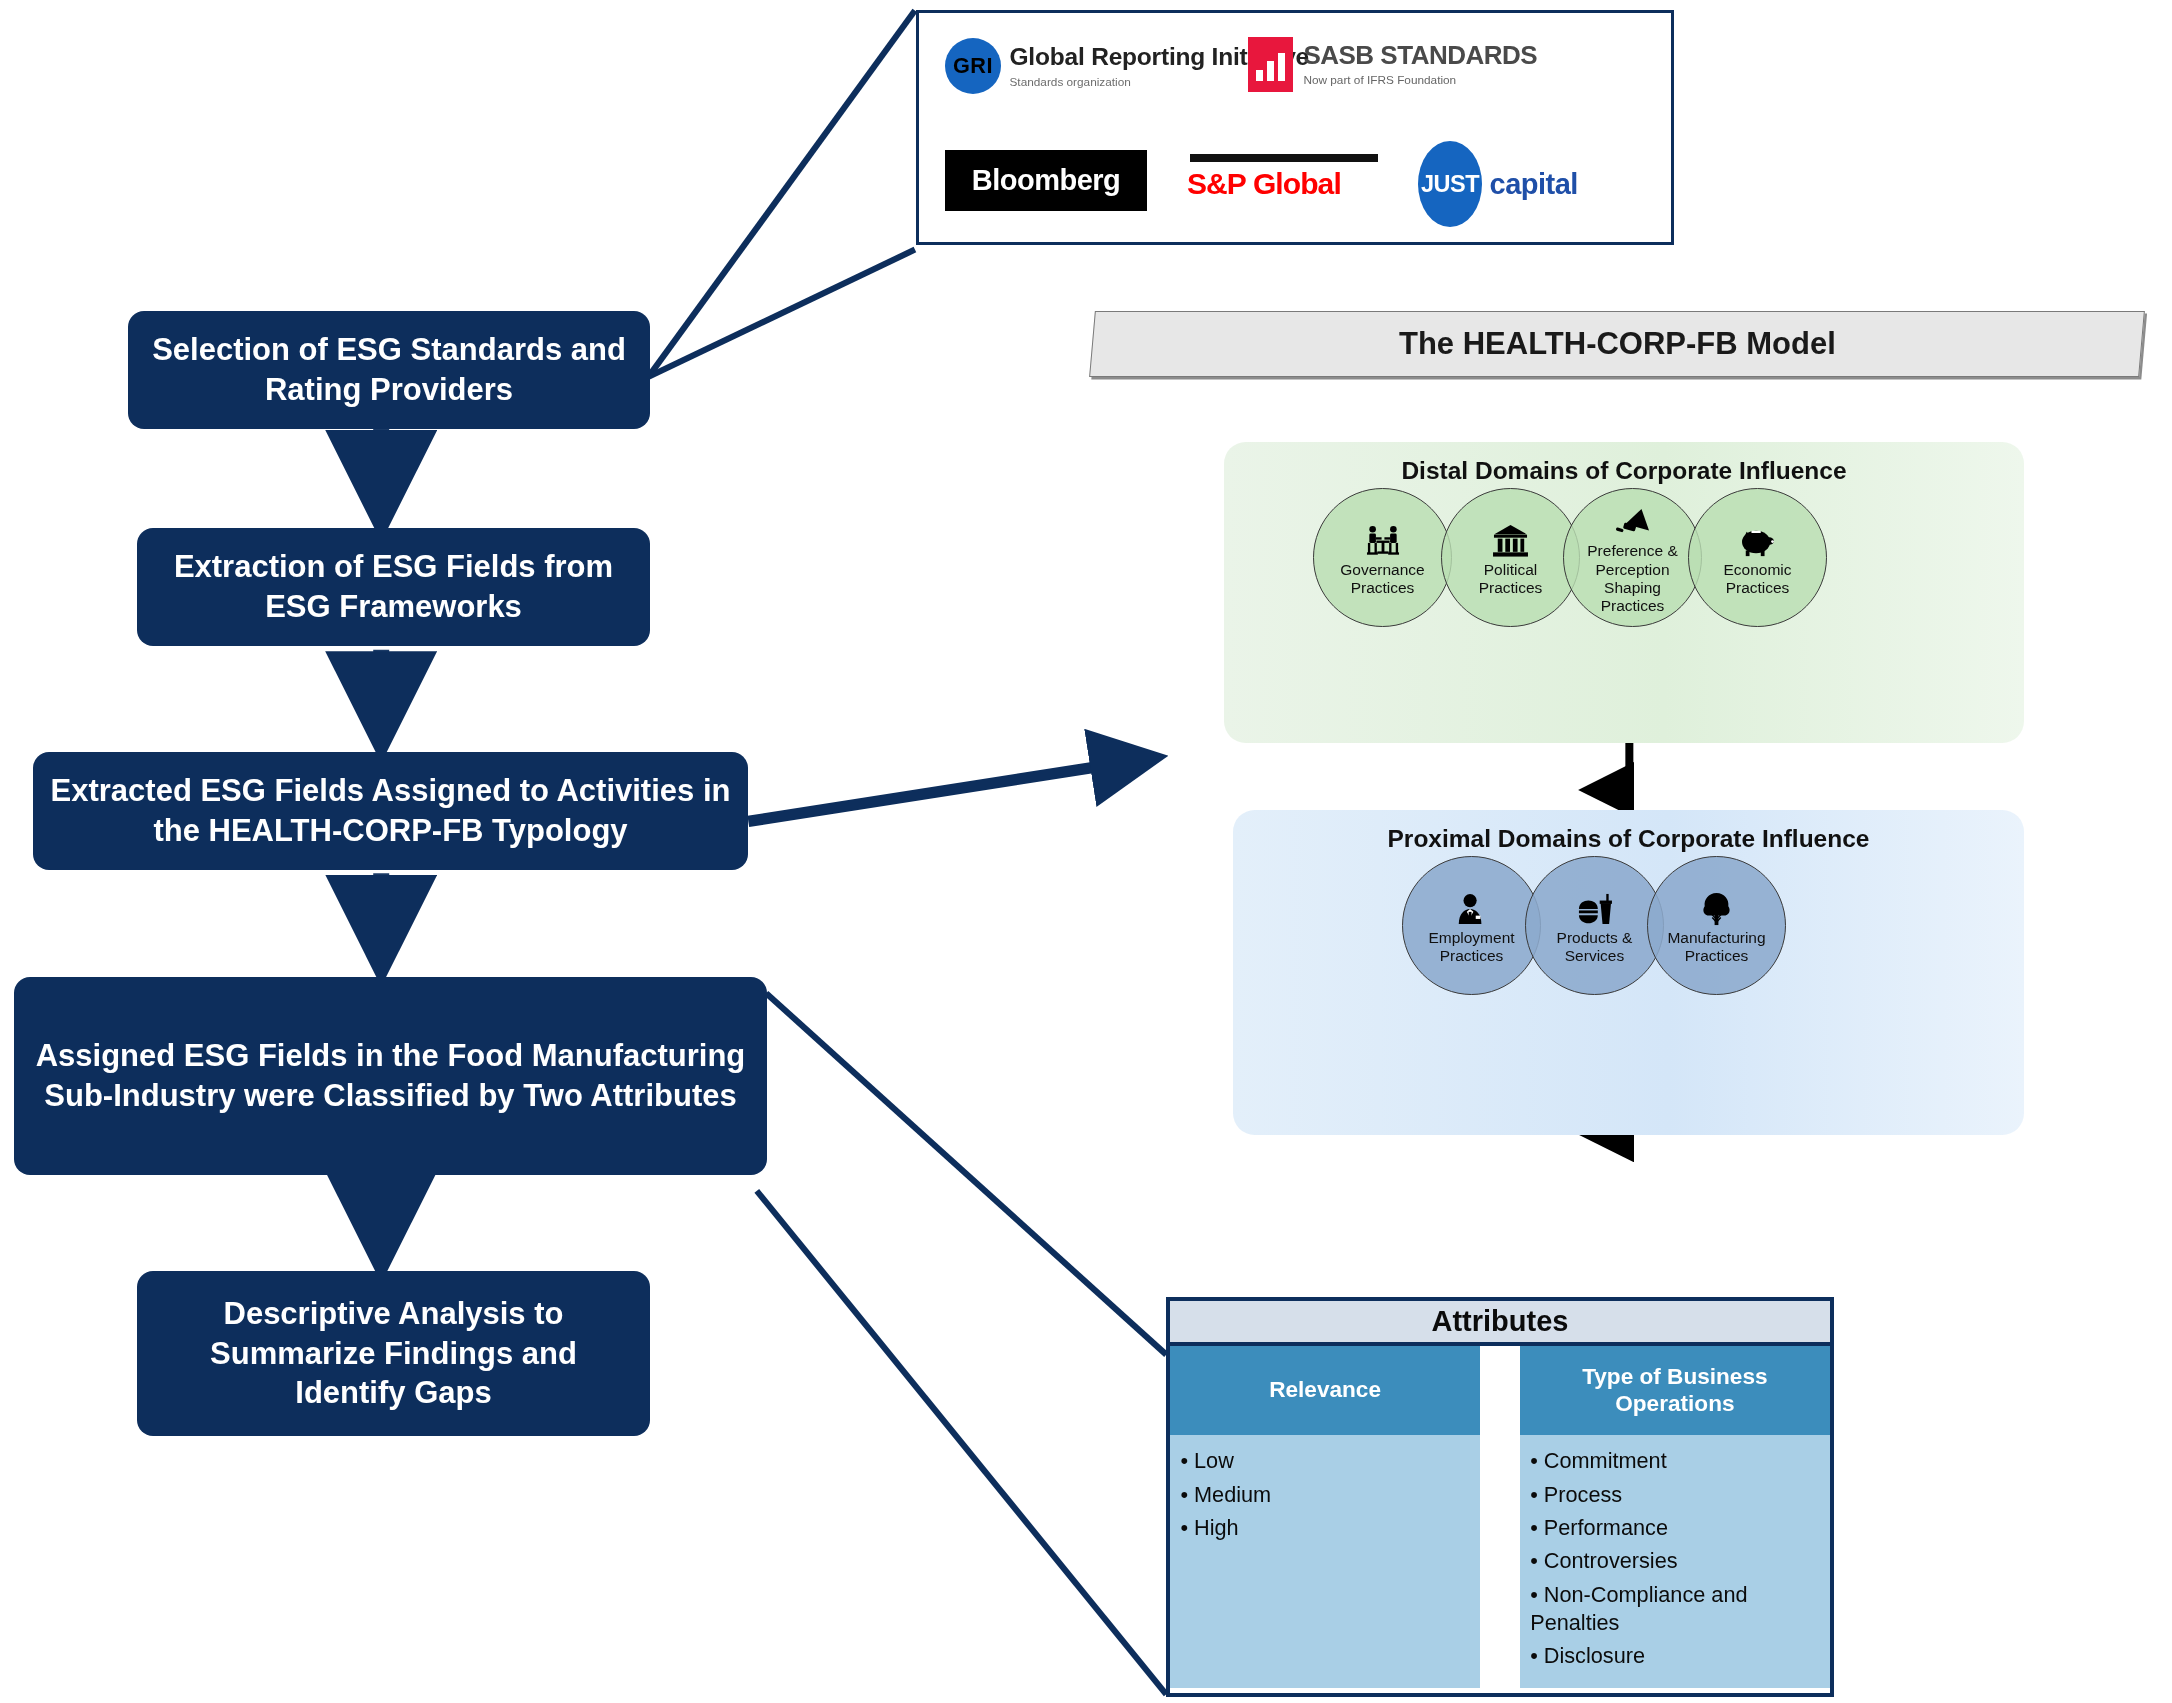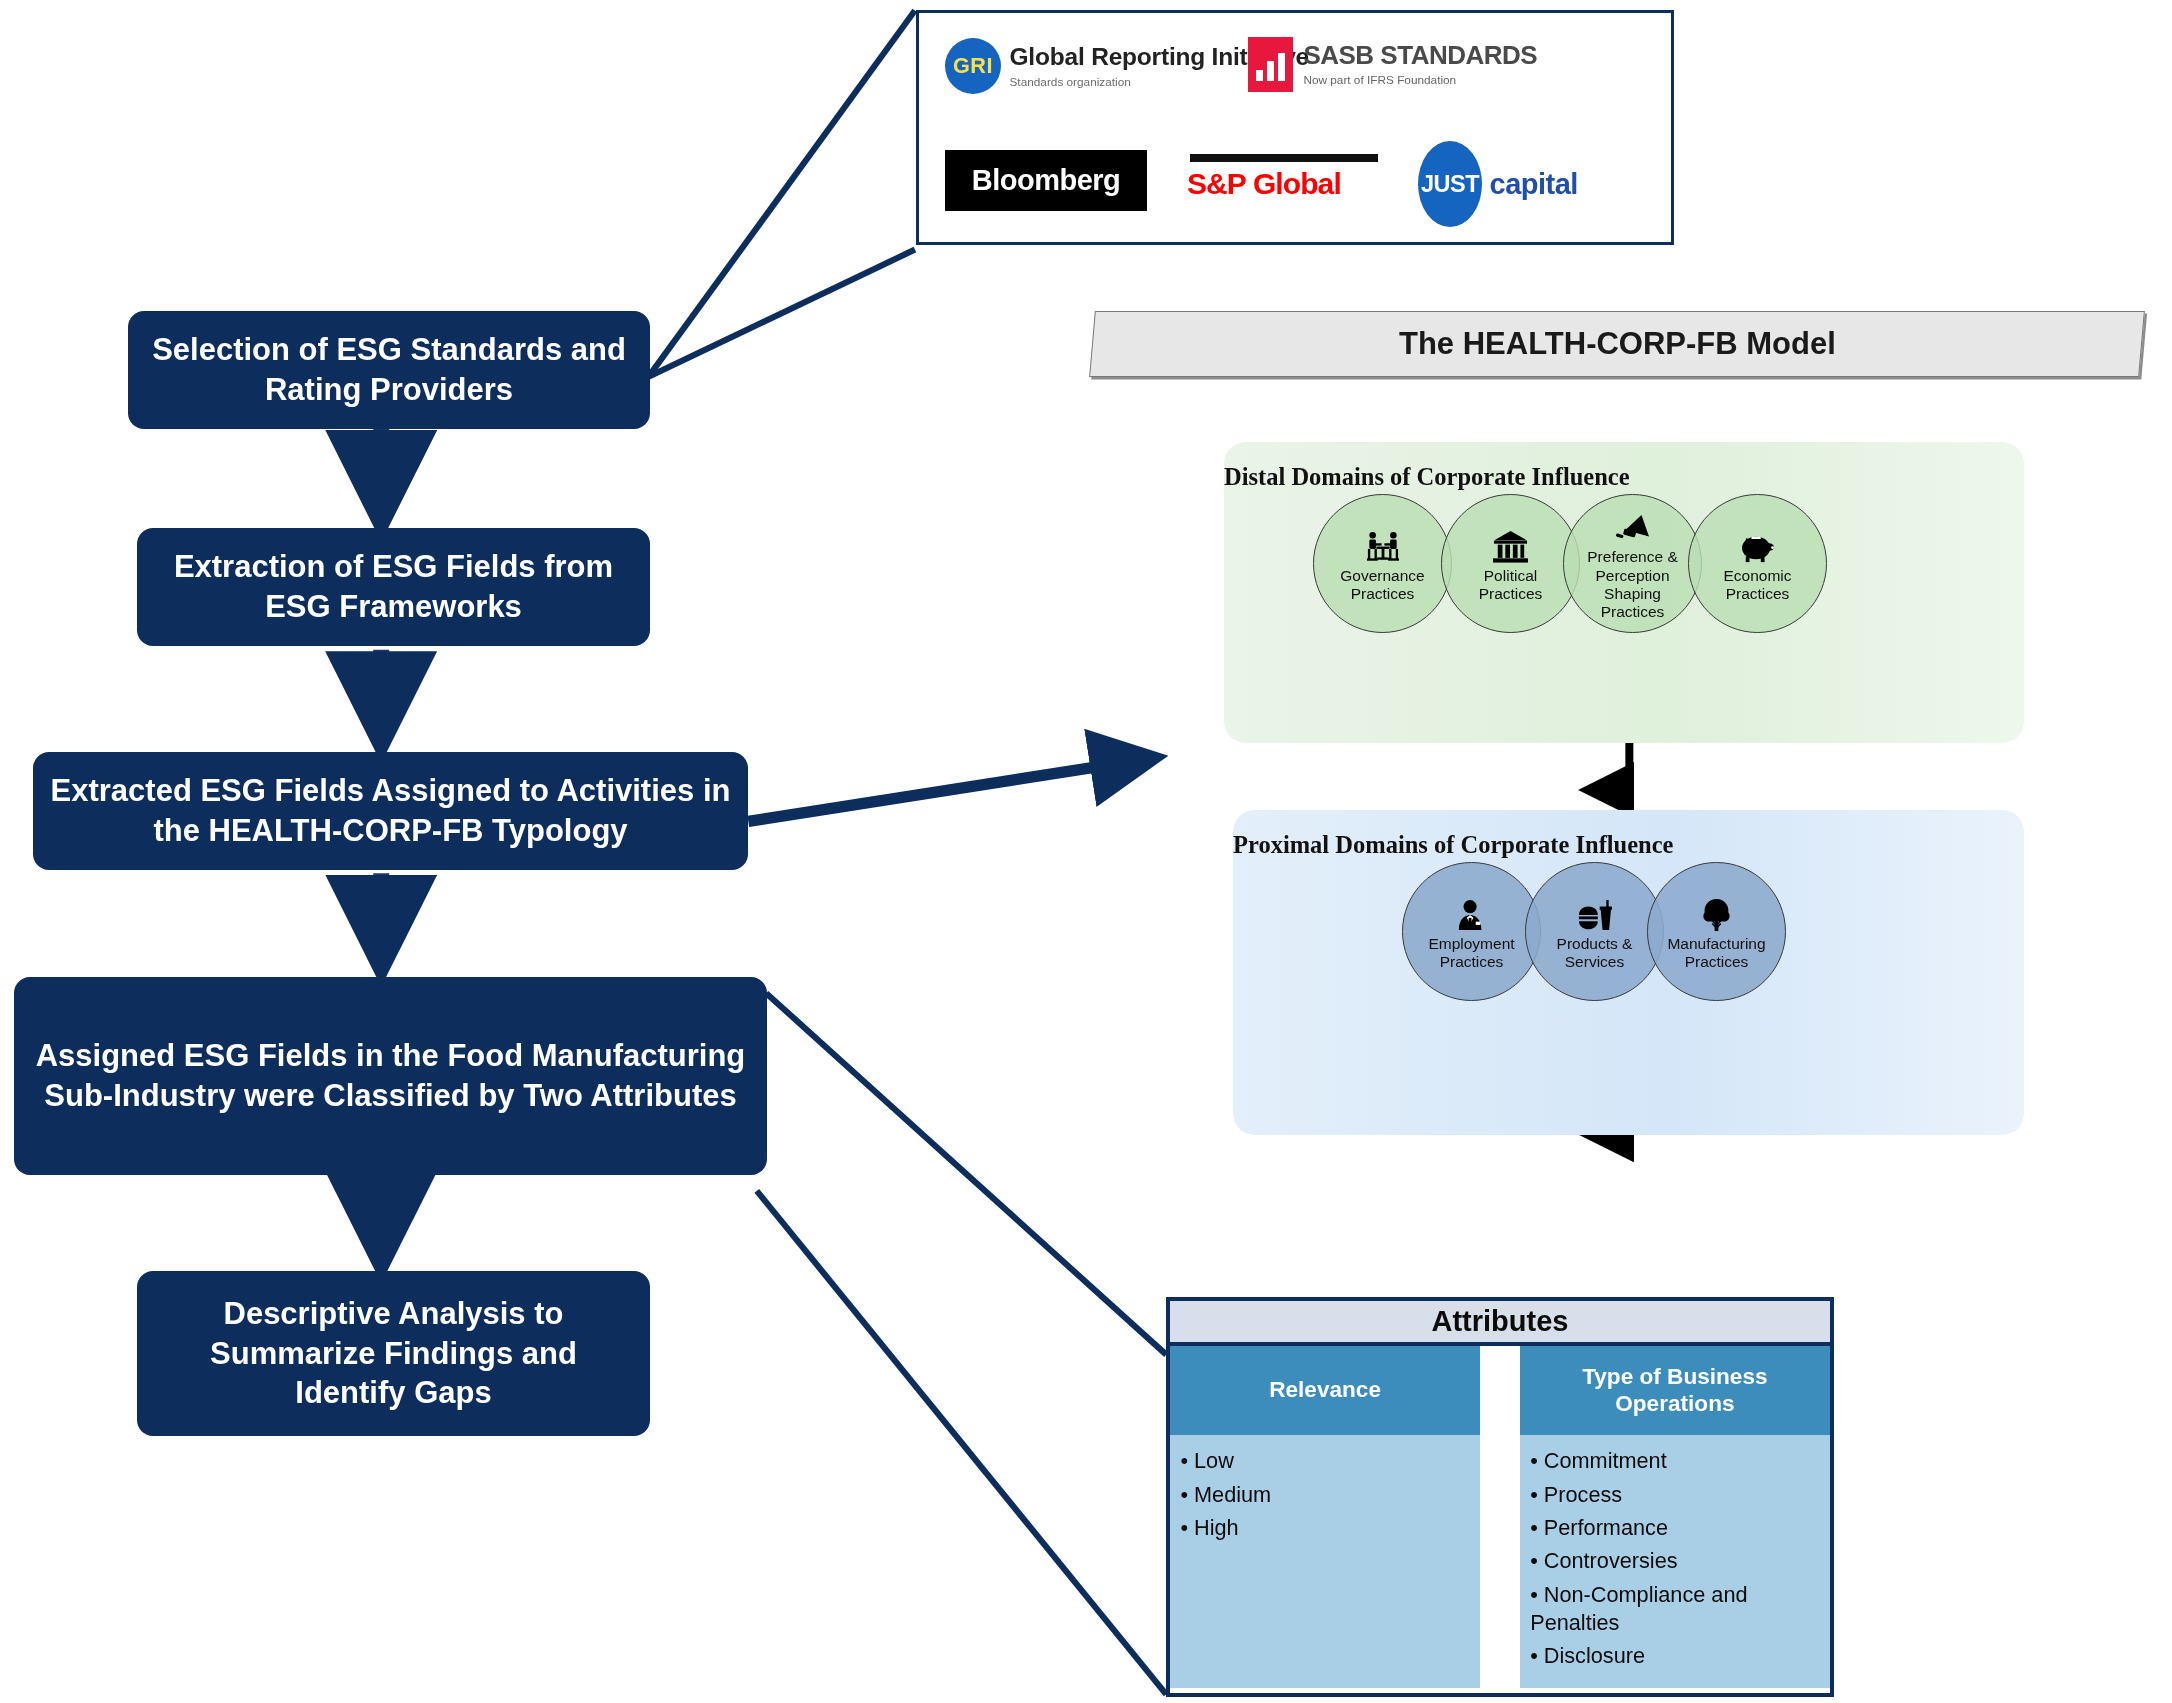--- a/index.html
+++ b/index.html
@@ -21,21 +21,21 @@
 
   
   #logo-panel{
     left:916px;top:10.4px;width:758px;height:235px;
     background:#ffffff;border:3.3px solid #0d2e5c;box-sizing:border-box;
   }
   .logo-row{position:absolute;display:flex;align-items:center;}
   .gri-badge{
     width:56px;height:56px;border-radius:50%;background:#1565c0;
     display:flex;align-items:center;justify-content:center;
-    color:#fde047;font-weight:700;font-size:21.7px;letter-spacing:0.5px;
+    color:#000000;font-weight:700;font-size:21.7px;letter-spacing:0.5px;
   }
   .gri-txt{margin-left:8.5px;}
   .gri-title{font-size:24.5px;font-weight:600;color:#222;line-height:1.12;letter-spacing:-0.2px;}
   .gri-sub{font-size:11.8px;color:#6d6d6d;margin-top:3.8px;}
   .sasb-mark{
     width:45px;height:55px;background:#e8173d;position:relative;flex:none;
   }
   .sasb-mark i{position:absolute;bottom:11.3px;background:#fff;display:block;}
   .sasb-mark i:nth-child(1){left:8px;width:7px;height:10.4px;}
   .sasb-mark i:nth-child(2){left:19px;width:7px;height:20px;}
@@ -74,21 +74,21 @@
   .domain-panel{border-radius:21.7px;box-sizing:border-box;}
   #distal-panel{
     left:1224px;top:442px;width:800px;height:301px;
     background:linear-gradient(90deg,#eaf4e8 0%,#dff0db 55%,#eef7ec 100%);
   }
   #proximal-panel{
     left:1233px;top:810px;width:791px;height:325px;
     background:linear-gradient(90deg,#e3effa 0%,#d4e6f8 55%,#eaf3fc 100%);
   }
   .panel-title{
-    font-size:24.5px;font-weight:700;color:#111;padding-top:21px;font-family:Liberation Serif, serif;
+    text-align:center;font-size:24.5px;font-weight:700;color:#111;padding-top:15px;
   }
   .circle-row{position:relative;height:188px;margin-top:2.8px;}
   .dcircle{
     position:absolute;top:0;width:137px;height:137px;border-radius:50%;
     border:1.4px solid #3a3a3a;display:flex;flex-direction:column;
     align-items:center;justify-content:center;text-align:center;
   }
   .dcircle.green{background:rgba(186,222,178,.82);}
   .dcircle.blue{background:rgba(140,170,205,.88);}
   .dc-icon{height:40px;display:flex;align-items:flex-end;justify-content:center;margin-bottom:2.8px;}

